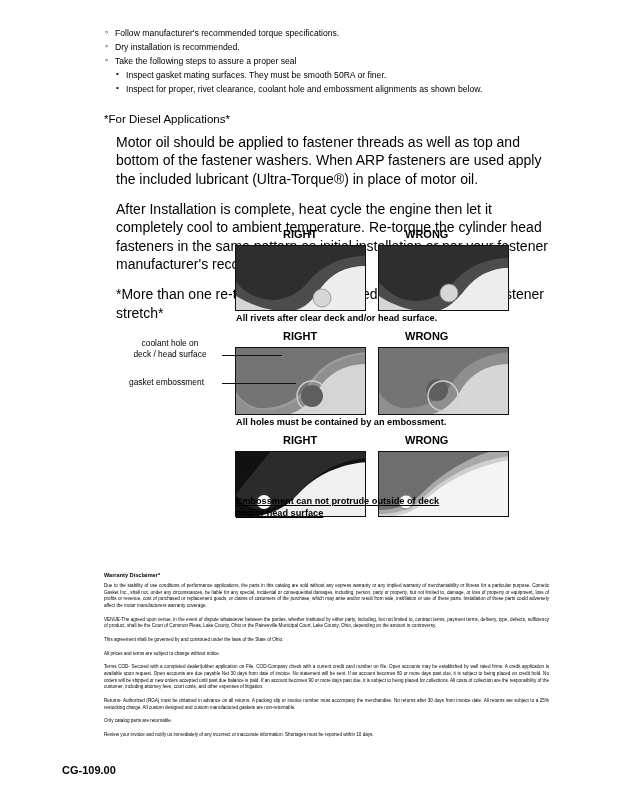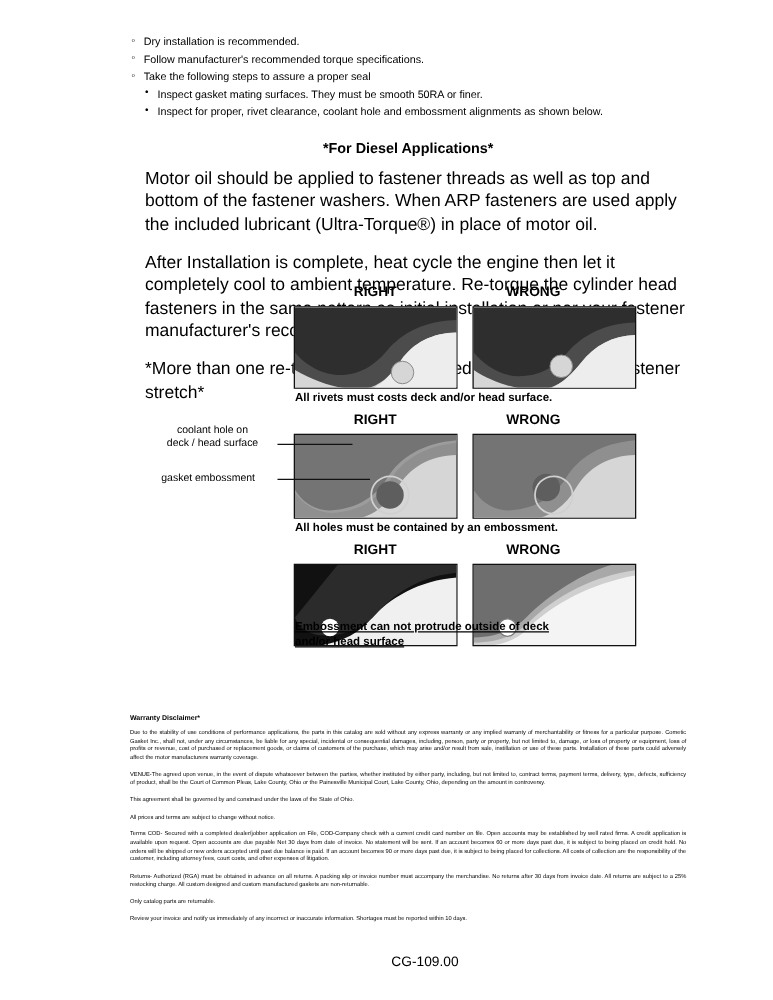--- a/index.html
+++ b/index.html
@@ -47,23 +47,22 @@
   .subbullets > li:before {
     content: "\2022";
     position: absolute;
     left: 1px;
     top: -1px;
     font-size: 8px;
   }
 
   h2.sub {
     font-size: 11.5px;
-    font-weight: bold;
+    font-weight: normal;
     margin: 18px 0 8px 0;
-    text-align: center;
   }
   p.body {
     font-size: 14px;
     line-height: 1.33;
     margin: 0 0 11px 12px;
   }
   p.body.last { margin-bottom: 0; }
 
   
   .figs { position:absolute; left:0; top:0; width:618px; height:650px; }
@@ -91,37 +90,37 @@
     line-height: 1.25;
   }
   .leader { position:absolute; background:#111; height:1px; }
 
   
   .warranty { position:absolute; left:104px; top:572px; width:445px; }
   .warranty h3 { font-size:5.6px; font-weight:bold; margin:0 0 5px 0; }
   .warranty p { font-size:4.6px; line-height:1.45; margin:0 0 7px 0; text-align:justify; }
   .docnum {
     position:absolute; left:0; top:764px; width:618px;
-    text-align:center; font-size:11px; font-weight:normal;
+    text-align:left; font-size:11px; font-weight:bold;
   }
   .docnum span { margin-left: 62px; }
 </style>
 </head>
 <body>
 
 <div class="page">
 
   <div class="content">
 
     <ul class="bullets">
       <li>
-        <span>Dry installation is recommended.</span>
+        <span>Follow manufacturer's recommended torque specifications.</span>
       </li>
       <li>
-        <span>Follow manufacturer's recommended torque specifications.</span>
+        <span>Dry installation is recommended.</span>
       </li>
       <li>
         <span>Take the following steps to assure a proper seal</span>
         <ul class="subbullets">
           <li>
             <span>Inspect gasket mating surfaces.  They must be smooth 50RA or finer.</span>
           </li>
           <li>
             <span>Inspect for proper, rivet clearance, coolant hole and embossment alignments as shown below.</span>
           </li>
@@ -153,21 +152,21 @@
     <div class="panel" style="left:378px; top:245px; width:131px; height:66px;">
       <svg width="131" height="66" viewBox="0 0 131 66">
         <rect x="0" y="0" width="131" height="66" fill="#d6d6d6"></rect>
         <path d="M0,0 L131,0 L131,22 C112,22 97,30 86,44 C78,54 70,62 58,65 C42,68 18,62 0,50 Z" fill="#4c4c4c"></path>
         <path d="M0,0 L131,0 L131,12 C106,12 87,22 75,36 C65,48 52,55 36,55 C22,55 8,46 0,36 Z" fill="#2e2e2e"></path>
         <path d="M58,66 C70,62 78,54 86,44 C97,30 112,22 131,22 L131,66 Z" fill="#ededed"></path>
         <circle cx="70" cy="47" r="9" fill="#d6d6d6" stroke="#8a8a8a" stroke-width="0.8"></circle>
       </svg>
     </div>
 
-    <div class="cap" style="left:236px; top:313px; width:320px;">All rivets must costs deck and/or head surface.</div>
+    <div class="cap" style="left:236px; top:313px; width:320px;">All rivets after clear deck and/or head surface.</div>
 
     <div class="grp-label" style="left:283px; top:330px;">RIGHT</div>
     <div class="grp-label" style="left:405px; top:330px;">WRONG</div>
 
     <div class="panel" style="left:235px; top:347px; width:131px; height:68px;">
       <svg width="131" height="68" viewBox="0 0 131 68">
         <rect x="0" y="0" width="131" height="68" fill="#d6d6d6"></rect>
         <path d="M0,0 L131,0 L131,16 C108,16 92,26 82,42 C74,56 62,66 44,68 L0,68 Z" fill="#8f8f8f"></path>
         <path d="M14,0 L131,0 L131,6 C104,8 86,20 76,36 C66,52 52,60 34,62 C20,64 6,56 0,46 L0,12 Z" fill="#9c9c9c"></path>
         <path d="M0,0 L131,0 L131,4 C102,6 84,18 74,34 C64,50 50,58 32,60 C18,62 6,54 0,44 Z" fill="#747474"></path>

